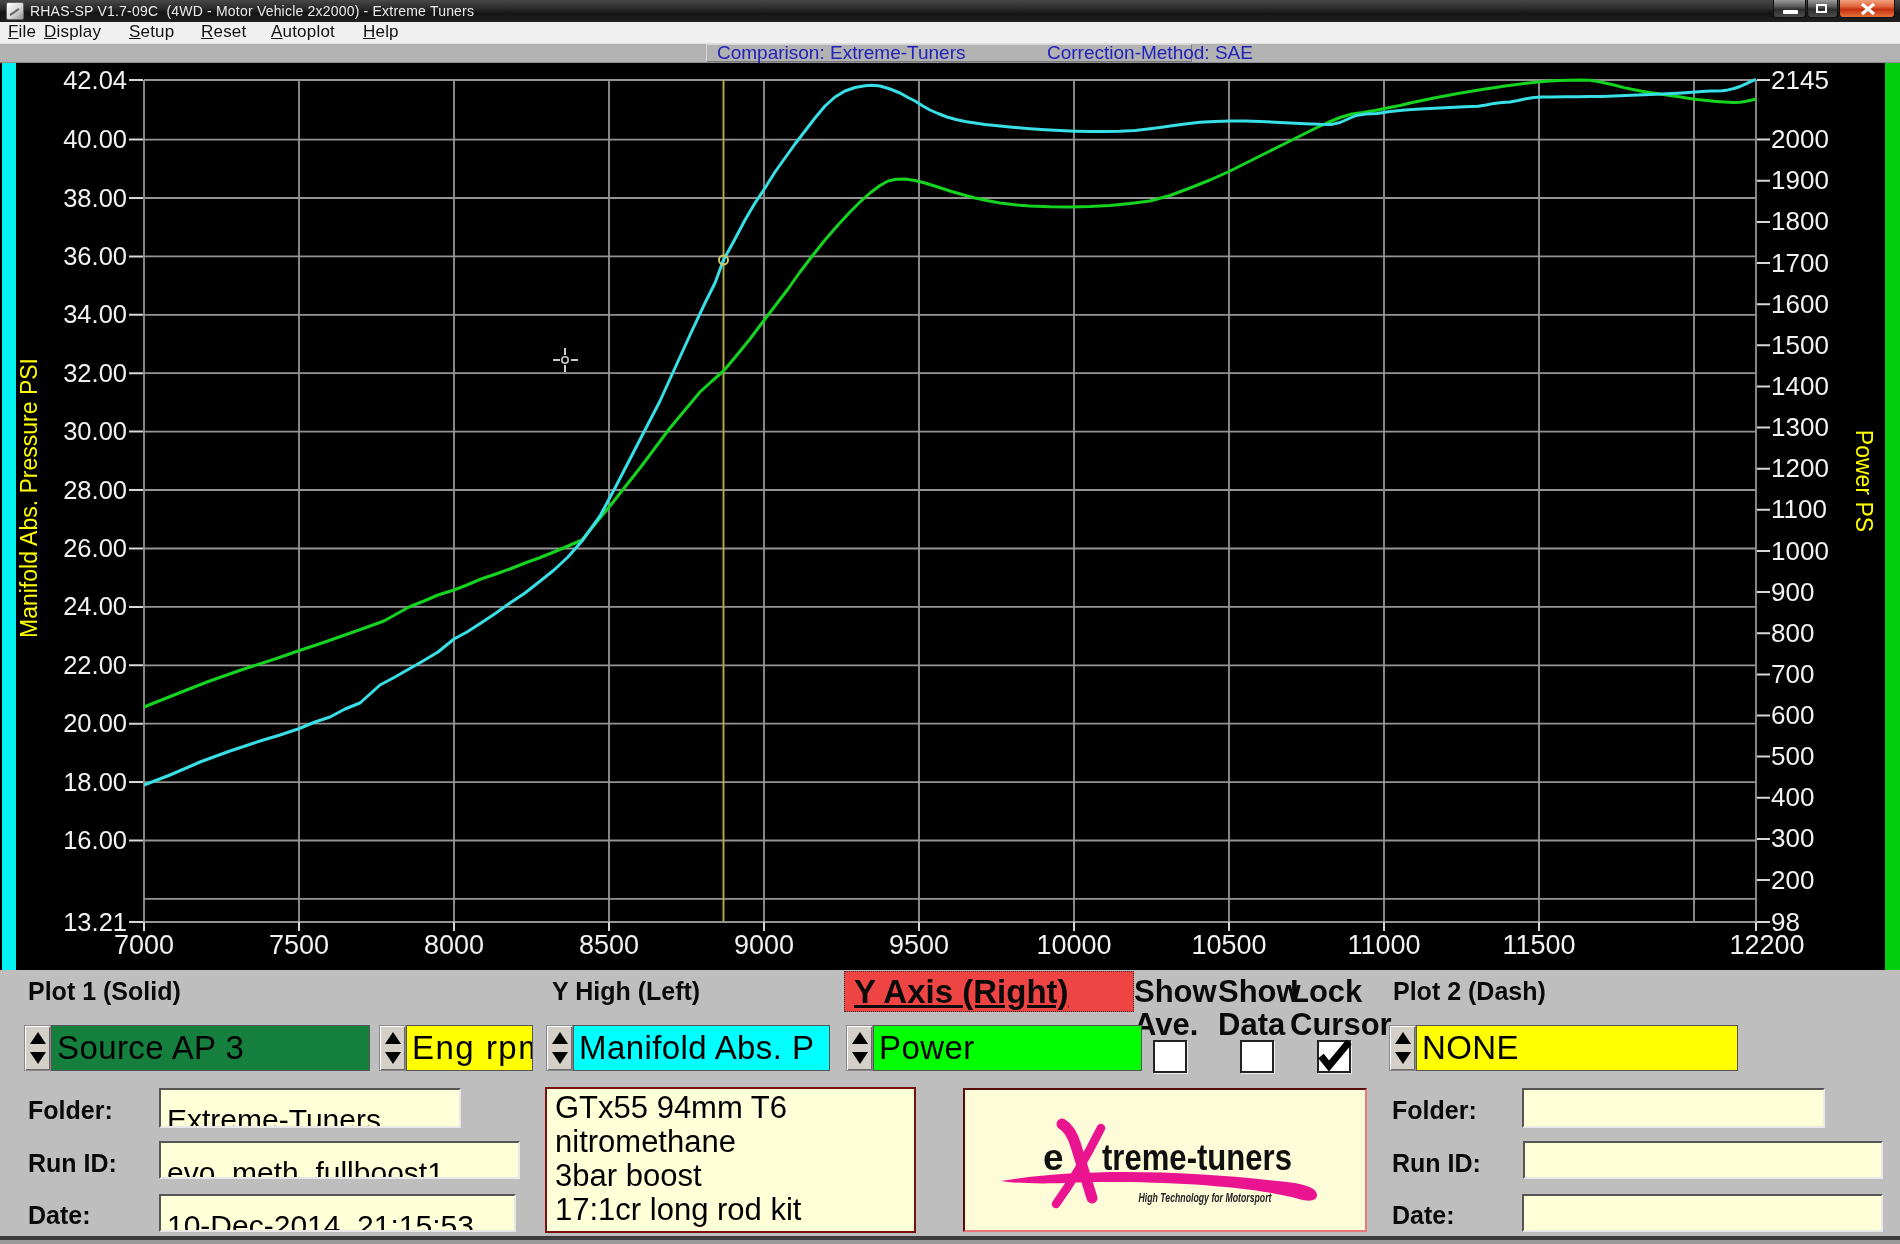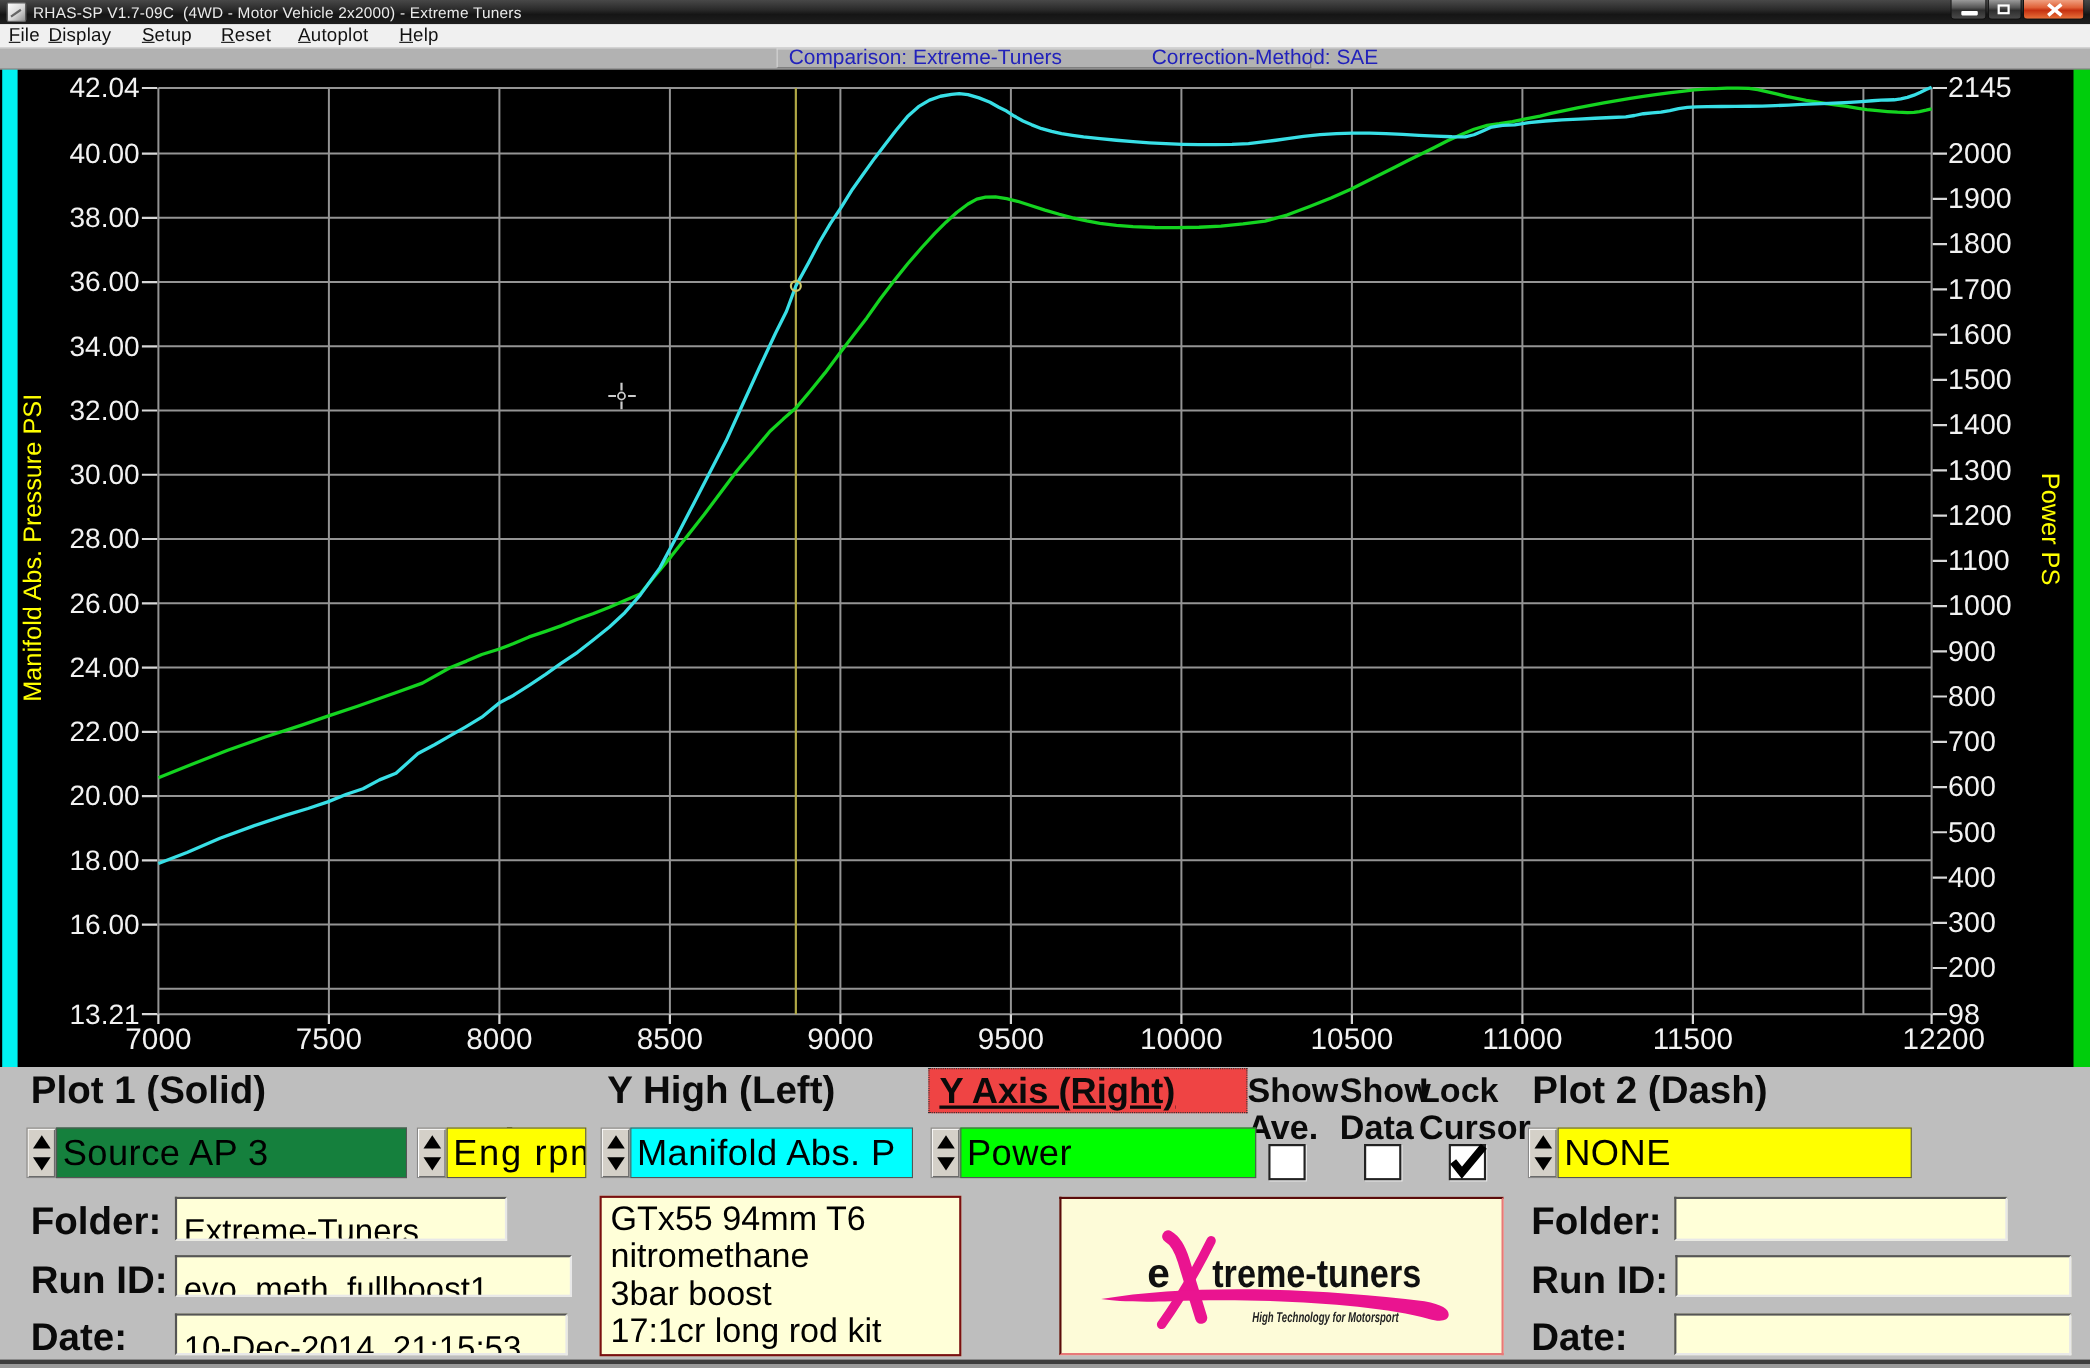--- a/index.html
+++ b/index.html
@@ -32,34 +32,34 @@
 #compbox { position:absolute; left:706px; top:0px; width:486px; height:18px;
   border:1px solid #d6d6d6; border-right-color:#7a7a7a; border-bottom-color:#7a7a7a; }
 #compbox span { position:absolute; top:-3px; font-size:19px; font-weight:normal; color:#2222bb;
   white-space:pre; }
 #chart { position:absolute; left:0; top:63px; width:1900px; height:907px; background:#000; }
 #cyanstrip { position:absolute; left:2px; top:63px; width:14px; height:907px; background:#00f2f2; }
 #greenstrip { position:absolute; left:1885px; top:63px; width:15px; height:907px; background:#00cd0c; }
 #panel { position:absolute; left:0; top:970px; width:1900px; height:266px; background:#bebebe; }
 #botedge { position:absolute; left:0; top:1236px; width:1900px; height:8px;
   background:linear-gradient(#3d3d3d 0 45%,#9a9a9a 45% 100%); }
-.plabel { position:absolute; font-size:35px; font-weight:bold; color:#0a0a0a; white-space:pre; line-height:33px; }
+.plabel { position:absolute; font-size:25px; font-weight:bold; color:#0a0a0a; white-space:pre; line-height:33px; }
 .spin { position:absolute; width:27px; height:46px; background:#d4d0c8; border:1px solid #888;
   box-shadow:inset 1px 1px 0 #fff, inset -1px -1px 0 #6a6a6a; }
 .spin:before, .spin:after { content:""; position:absolute; left:5px; width:0; height:0;
   border-left:8px solid transparent; border-right:8px solid transparent; }
 .spin:before { top:6px; border-bottom:12px solid #000; }
 .spin:after { bottom:6px; border-top:12px solid #000; }
 .field { position:absolute; height:46px; border:1px solid #555; font-size:33px; color:#000;
   letter-spacing:0.4px; padding:3px 0 0 5px; white-space:nowrap; overflow:hidden; }
 .ibox { position:absolute; background:#ffffd8; border:2px solid; border-color:#555 #e8e8e8 #e8e8e8 #555;
   font-size:30px; color:#000; padding-top:13px; padding-left:6px; white-space:pre; overflow:hidden; }
 .chk { position:absolute; width:34px; height:33px; background:#fff; border:2px solid #222;
   box-shadow:1px 1px 0 #eee; }
-#infobox { position:absolute; left:545px; top:1087px; width:329px; height:146px; background:#ffffd8;
+#infobox { position:absolute; left:545px; top:1087px; width:371px; height:146px; background:#ffffd8;
   border:2px solid #7a1010; font-size:31px; color:#000; line-height:34px; padding:2px 0 0 8px; }
 #logobox { position:absolute; left:963px; top:1088px; width:404px; height:144px; background:#fdfbd8;
   border:2px solid; border-color:#5a0b0b #e87878 #e87878 #5a0b0b; }
 #yaxr { position:absolute; left:844px; top:971px; width:290px; height:41px; background:#ef4444;
   border:1px dotted #333; font-size:33px; font-weight:bold; color:#0a0a0a; padding:1px 0 0 9px;text-decoration:underline; }
 </style></head>
 <body>
 <div id="chart"></div>
 <div id="cyanstrip"></div>
 <div id="greenstrip"></div>

